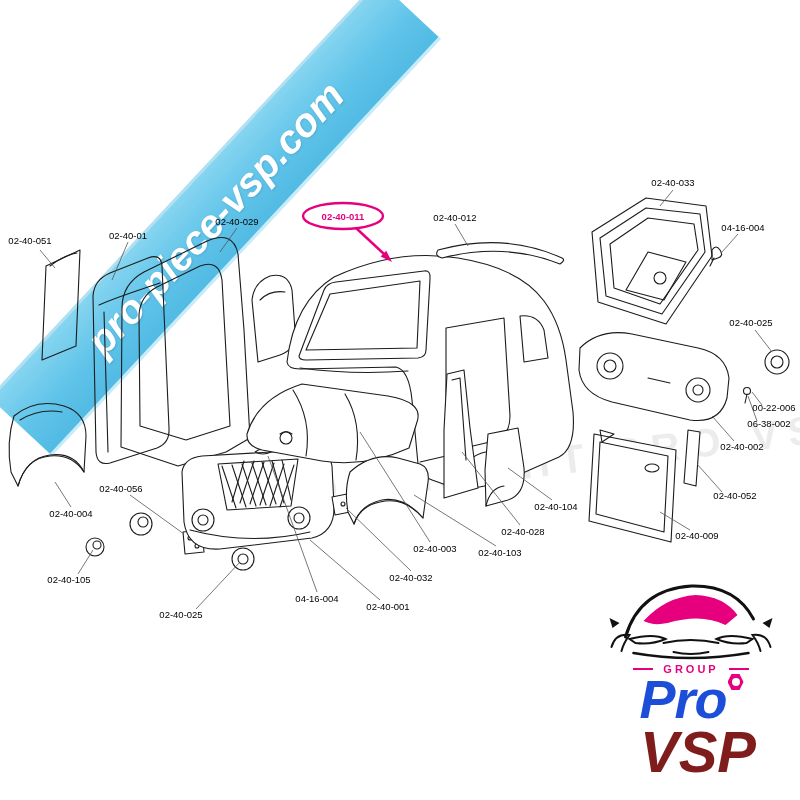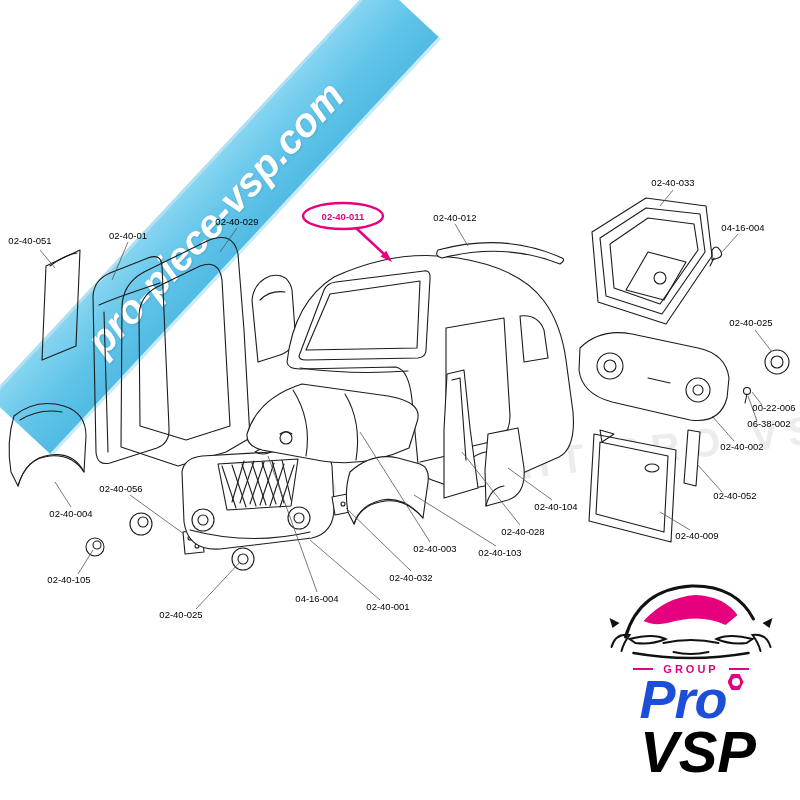--- a/index.html
+++ b/index.html
@@ -33,21 +33,21 @@
   
   .logo{position:absolute;right:14px;bottom:22px;width:190px;text-align:center;z-index:3;}
   .group-line{display:flex;align-items:center;justify-content:center;gap:10px;
     color:#e6007e;font-size:11px;font-weight:bold;letter-spacing:3px;margin-top:-4px;}
   .group-line .dash{display:inline-block;width:20px;height:2px;background:#e6007e;}
   .brand{font-style:italic;font-weight:800;line-height:.92;margin-top:0;}
   .brand .pro{font-size:54px;color:#1d4ed8;letter-spacing:-1px;}
   .nut{display:inline-block;width:16px;height:16px;background:#e6007e;position:relative;
     top:-28px;left:1px;clip-path:polygon(25% 0,75% 0,100% 50%,75% 100%,25% 100%,0 50%);}
   .nut-hole{position:absolute;left:4px;top:4px;right:4px;bottom:4px;background:#fff;border-radius:50%;}
-  .brand .vsp{font-size:58px;color:#000000;margin-left:14px;letter-spacing:0;}
+  .brand .vsp{font-size:58px;color:#7f1d1d;margin-left:14px;letter-spacing:0;}
 </style>
 </head>
 <body>
 
 <div class="ribbon">
   <span class="ribbon-text">pro-piece-vsp.com</span>
 </div>
 
 <svg class="diagram" width="800" height="800" viewBox="0 0 800 800" xmlns="http://www.w3.org/2000/svg">
 

